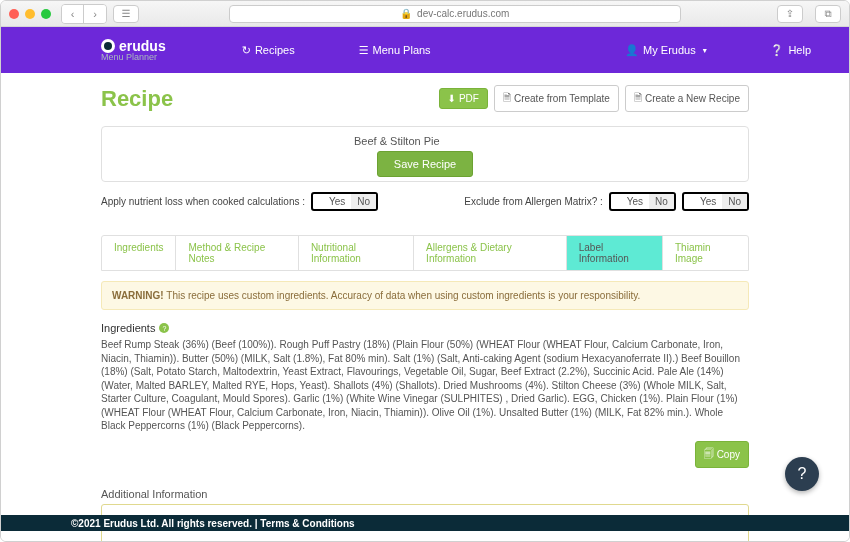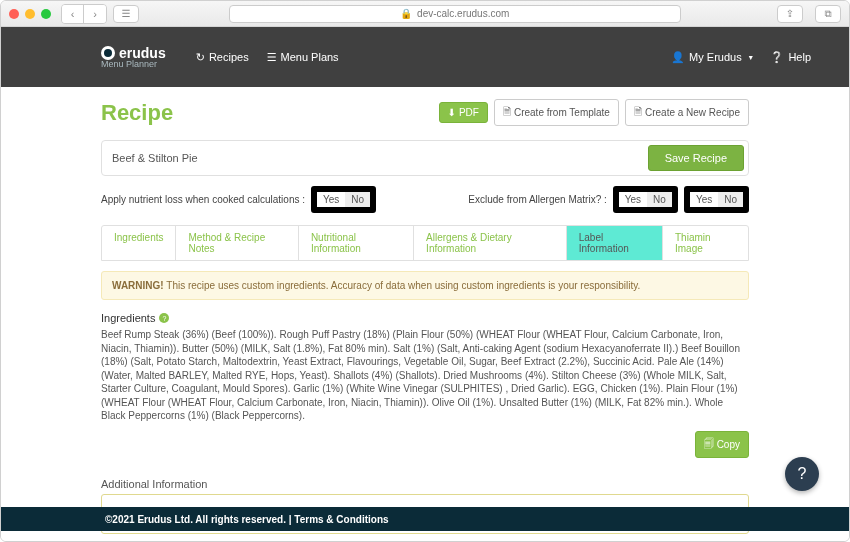--- a/index.html
+++ b/index.html
@@ -46,62 +46,63 @@
   height: 18px;
   display: flex;
   align-items: center;
   justify-content: center;
   font-size: 10px;
   color: #777;
   gap: 4px;
 }
 .right-icons { display: flex; gap: 6px; }
 .app-header {
-  background: #404040;
-  height: 60px;
+  background: #6d28d9;
+  height: 46px;
   display: flex;
   align-items: center;
   padding: 0 20px 0 100px;
   color: #fff;
+  gap: 46px;
 }
 .logo-group { display: flex; flex-direction: column; line-height: 1; margin-right: 30px;}
 .logo-row { display: flex; align-items: center; gap: 4px;}
 .logo-icon {
   width: 14px; height: 14px; border-radius: 50%; background: #fff; position: relative;
 }
 .logo-icon::after { content:''; position:absolute; inset:3px; border-radius:50%; background:#0b2b38;}
 .logo-text { font-size: 14px; font-weight: 600; }
 .logo-sub { font-size: 9px; color: #a9b8be; }
 .nav-link { font-size: 11px; color: #fff; margin-right: 18px; display: flex; align-items: center; gap: 4px;}
 .spacer { flex: 1; }
 .dd-caret::after { content:'▾'; font-size:8px; margin-left:3px;}
 .content-wrap { flex:1; overflow:hidden; position:relative; background:#fff;}
 .inner { padding: 12px 100px 0 100px; }
 .page-title-row { display: flex; align-items: center; margin-bottom: 14px;}
 .page-title { color: #8bc34a; font-size: 22px; flex:1;}
 .btn { border:1px solid #ccc; border-radius:3px; padding:4px 8px; font-size:10px; color:#555; background:#fff; display:inline-flex; align-items:center; gap:3px;}
 .btn-green { background:#8bc34a; border-color:#7ab33a; color:#fff;}
 .btn-green-solid { background:#7cb342; border-color:#6ca232; color:#fff; font-size:11px; padding:6px 16px;}
-.recipe-name-row { display:flex; align-items:center; border:1px solid #e0e0e0; border-radius:4px; padding:4px; margin-bottom:10px;}
+.recipe-name-row { display:flex; align-items:center; border:1px solid #e0e0e0; border-radius:4px; padding:4px; margin-bottom:10px;flex-direction:column;}
 .recipe-input { flex:1; border:none; outline:none; padding:4px 6px; font-size:11px; color:#555;}
-.options-row { display:flex; align-items:center; font-size:10px; color:#444; margin-bottom:12px; gap:6px;}
-.yn-group { display:inline-flex; border:6px solid #000000; border-radius:3px; overflow:hidden;}
+.options-row { display:flex; align-items:center; font-size:10px; color:#444; margin-bottom:24px; gap:6px;}
+.yn-group { display:inline-flex; border:2px solid #000000; border-radius:3px; overflow:hidden;padding-left:10px;}
 .yn-group span { padding:2px 6px; font-size:10px; color:#555;}
 .yn-group span.active { background:#eee;}
 .tabs { display:flex; border-bottom:1px solid #e0e0e0; border-left:1px solid #e0e0e0; border-right:1px solid #e0e0e0; border-top:1px solid #e0e0e0; border-radius:3px 3px 0 0;}
 .tab { padding:6px 12px; font-size:10px; color:#8bc34a; border-right:1px solid #e0e0e0;}
 .tab.active { color:#555; background:#5eead4; font-weight:400;}
 .warning-box { background:#fdf8e4; border:1px solid #f5e9b8; color:#8a6d3b; font-size:10px; padding:8px 10px; border-radius:3px; margin-top:10px;}
 .section-title { font-size:11px; color:#333; margin-top:12px; display:flex; align-items:center; gap:4px;}
 .info-icon { width:10px; height:10px; border-radius:50%; background:#8bc34a; color:#fff; display:inline-flex; align-items:center; justify-content:center; font-size:7px;}
 .ingredients-text { font-size:10px; color:#555; line-height:1.35; margin-top:4px;}
 .copy-row { display:flex; justify-content:flex-end; margin-top:8px;}
 .addl-title { font-size:11px; color:#555; margin-top:20px;}
 .addl-box { width:100%; height:40px; border:1px solid #e0d98f; border-radius:3px; margin-top:4px; background:#fff; padding:4px; font-size:11px; color:#333; resize:none;}
-.footer-bar { position:absolute; bottom:10px; left:0; right:0; background:#0b2b38; height:24px; display:flex; align-items:center; padding:0 104px; color:#fff; font-size:10px;margin-top:44px;}
+.footer-bar { position:absolute; bottom:10px; left:0; right:0; background:#0b2b38; height:16px; display:flex; align-items:center; padding:0 70px; color:#fff; font-size:10px;margin-top:44px;}
 .help-fab { position:absolute; right:30px; bottom:50px; width:34px; height:34px; border-radius:50%; background:#2c3e50; color:#fff; display:flex; align-items:center; justify-content:center; font-size:16px; box-shadow:0 2px 5px rgba(0,0,0,.3);}
 .btn-gap { margin-left:6px;}
 </style>
 </head>
 <body>
 
 <div class="browser-window">
 
   <div class="titlebar">
     <div class="traffic">

